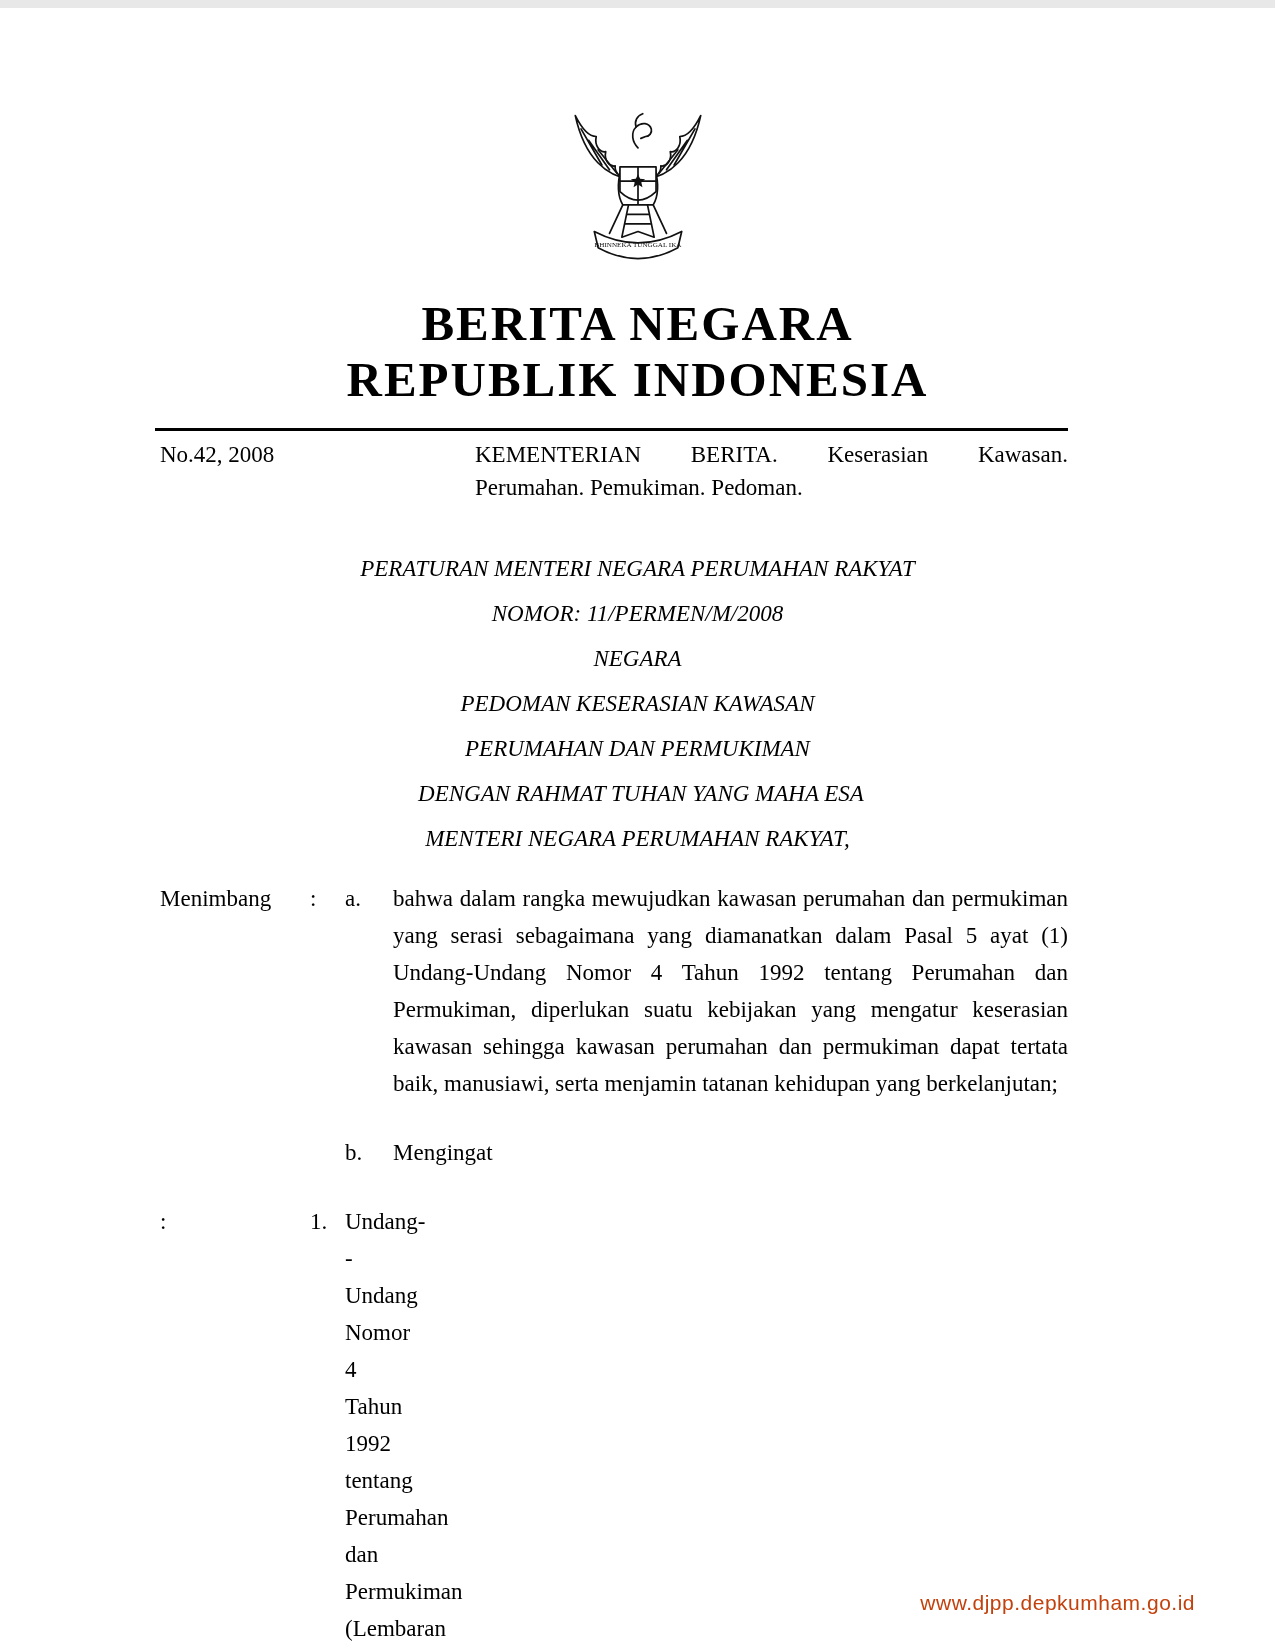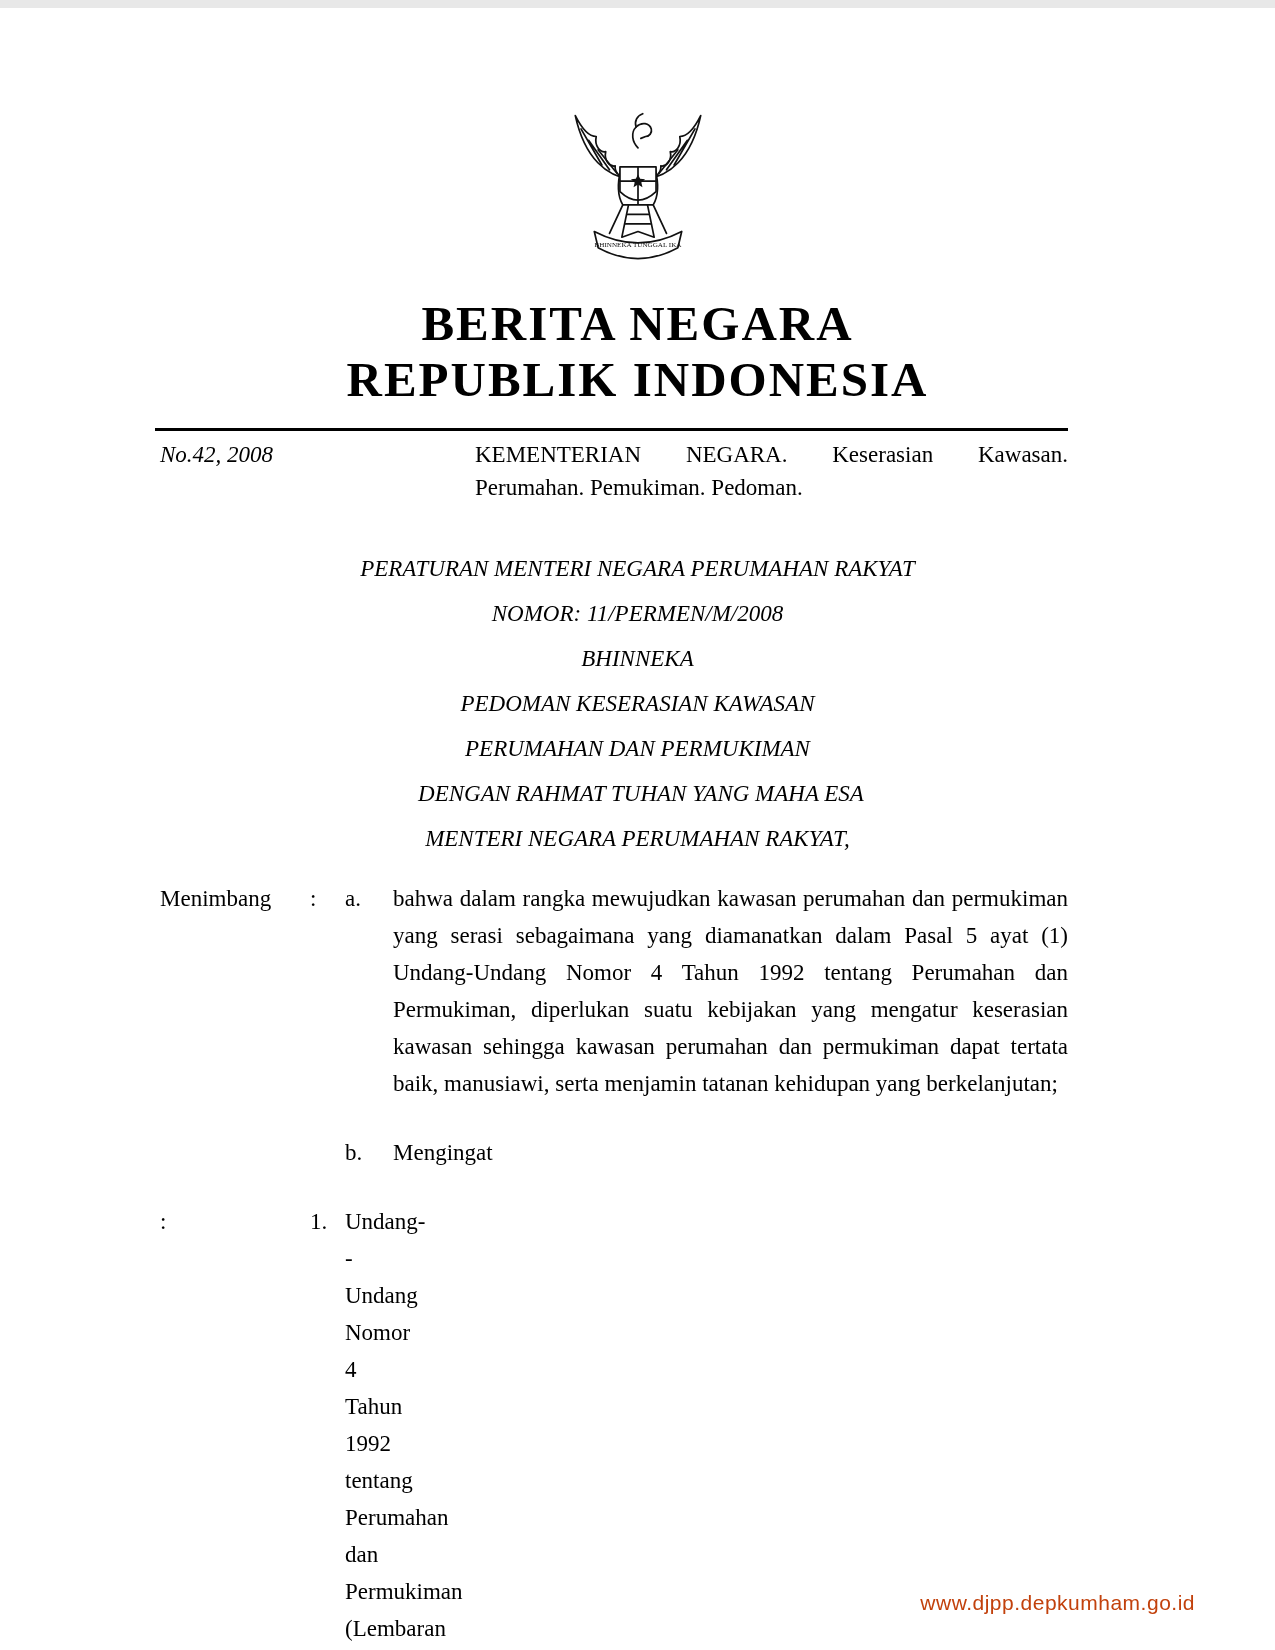--- a/index.html
+++ b/index.html
@@ -43,21 +43,21 @@
 
   .header-row {
     position: absolute;
     top: 430px;
     left: 160px;
     width: 908px;
     display: flex;
     font-size: 23px;
     line-height: 1.45;
   }
-  .gazette-number { width: 315px; flex: 0 0 315px; font-style: italic; }
+  .gazette-number { width: 315px; flex: 0 0 315px; }
   .gazette-subject { flex: 1; }
   .subject-line1 { text-align: justify; text-align-last: justify; }
   .subject-line2 { text-align: left; }
 
   .title-block {
     position: absolute;
     top: 538px;
     left: 0;
     width: 100%;
     text-align: center;
@@ -134,29 +134,29 @@
   <div class="masthead">
     <div>BERITA NEGARA</div>
     <div>REPUBLIK INDONESIA</div>
   </div>
 
   <div class="rule"></div>
 
   <div class="header-row">
     <div class="gazette-number">No.42, 2008</div>
     <div class="gazette-subject">
-      <div class="subject-line1">KEMENTERIAN NEGARA. Keserasian Kawasan.</div>
+      <div class="subject-line1">KEMENTERIAN BERITA. Keserasian Kawasan.</div>
       <div class="subject-line2">Perumahan. Pemukiman. Pedoman.</div>
     </div>
   </div>
 
   <div class="title-block">
     <div>PERATURAN MENTERI NEGARA PERUMAHAN RAKYAT</div>
     <div>NOMOR: 11/PERMEN/M/2008</div>
-    <div>BHINNEKA</div>
+    <div>NEGARA</div>
     <div>PEDOMAN KESERASIAN KAWASAN</div>
     <div>PERUMAHAN DAN PERMUKIMAN</div>
     <div class="title-gap">DENGAN RAHMAT TUHAN YANG MAHA ESA</div>
     <div>MENTERI NEGARA PERUMAHAN RAKYAT,</div>
   </div>
 
   <div class="preamble">
     <div class="pgrid">
 
       <div class="p-label">Menimbang</div>

